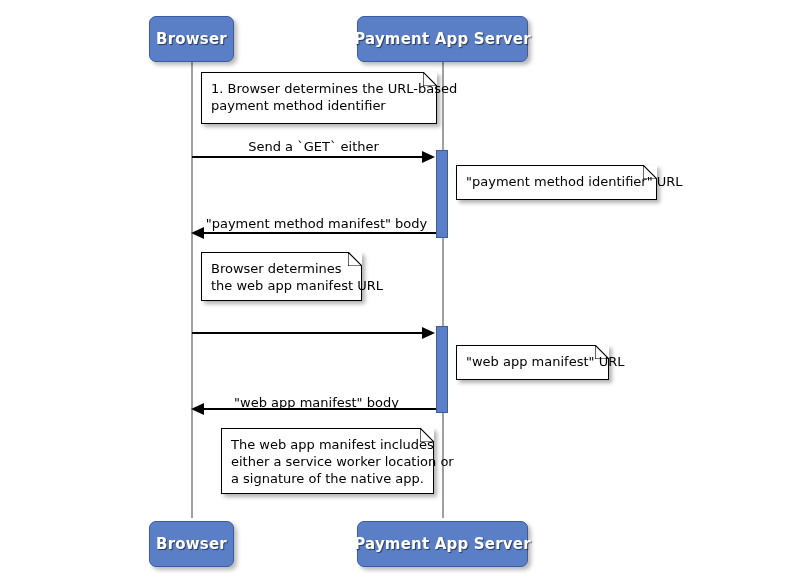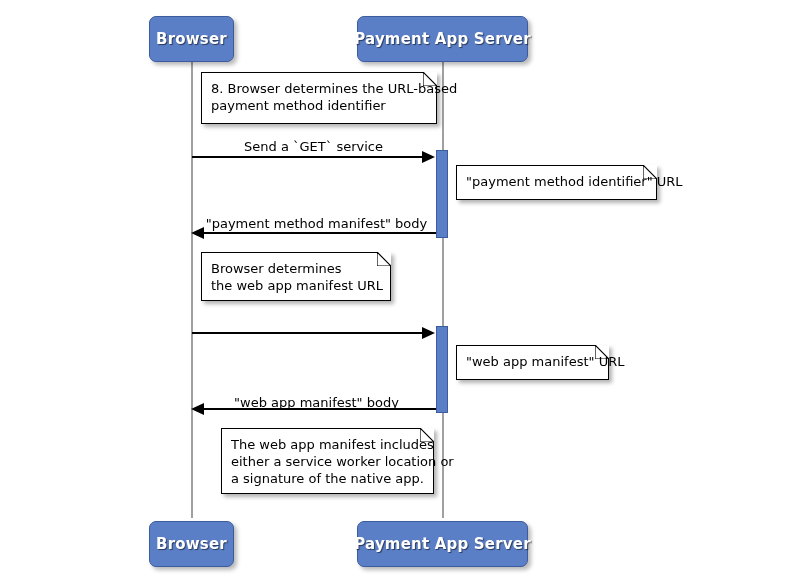--- a/index.html
+++ b/index.html
@@ -133,41 +133,41 @@
   </div>
 
   <div class="activation" style="left:436px; top:150px; height:88px;"></div>
   <div class="activation" style="left:436px; top:326px; height:87px;"></div>
 
   <div class="note" style="left:201px; top:72px; width:236px; height:52px;">
     <div class="fold-cover"></div>
     <svg class="fold-line" viewBox="0 0 14 14">
       <path d="M0,0 L14,14 M0,0 L0,14 L14,14" fill="none" stroke="#000000" stroke-width="1.2"></path>
     </svg>
-    <div class="note-text">8. Browser determines the URL-based
+    <div class="note-text">1. Browser determines the URL-based
 payment method identifier</div>
   </div>
 
-  <div class="msg-label" style="left:192px; top:139px; width:243px;">Send a `GET` service</div>
+  <div class="msg-label" style="left:192px; top:139px; width:243px;">Send a `GET` either</div>
   <div class="msg-line" style="left:192px; top:156px; width:232px;"></div>
   <div class="msg-head right" style="left:422px; top:151px;"></div>
 
   <div class="note" style="left:456px; top:165px; width:201px; height:35px;">
     <div class="fold-cover"></div>
     <svg class="fold-line" viewBox="0 0 14 14">
       <path d="M0,0 L14,14 M0,0 L0,14 L14,14" fill="none" stroke="#000000" stroke-width="1.2"></path>
     </svg>
     <div class="note-text">"payment method identifier" URL</div>
   </div>
 
   <div class="msg-label" style="left:195px; top:216px; width:243px;">"payment method manifest" body</div>
   <div class="msg-line" style="left:203px; top:232px; width:233px;"></div>
   <div class="msg-head left" style="left:191px; top:227px;"></div>
 
-  <div class="note" style="left:201px; top:252px; width:190px; height:49px;">
+  <div class="note" style="left:201px; top:252px; width:161px; height:49px;">
     <div class="fold-cover"></div>
     <svg class="fold-line" viewBox="0 0 14 14">
       <path d="M0,0 L14,14 M0,0 L0,14 L14,14" fill="none" stroke="#000000" stroke-width="1.2"></path>
     </svg>
     <div class="note-text">Browser determines
 the web app manifest URL</div>
   </div>
 
   <div class="msg-line" style="left:192px; top:332px; width:232px;"></div>
   <div class="msg-head right" style="left:422px; top:327px;"></div>

